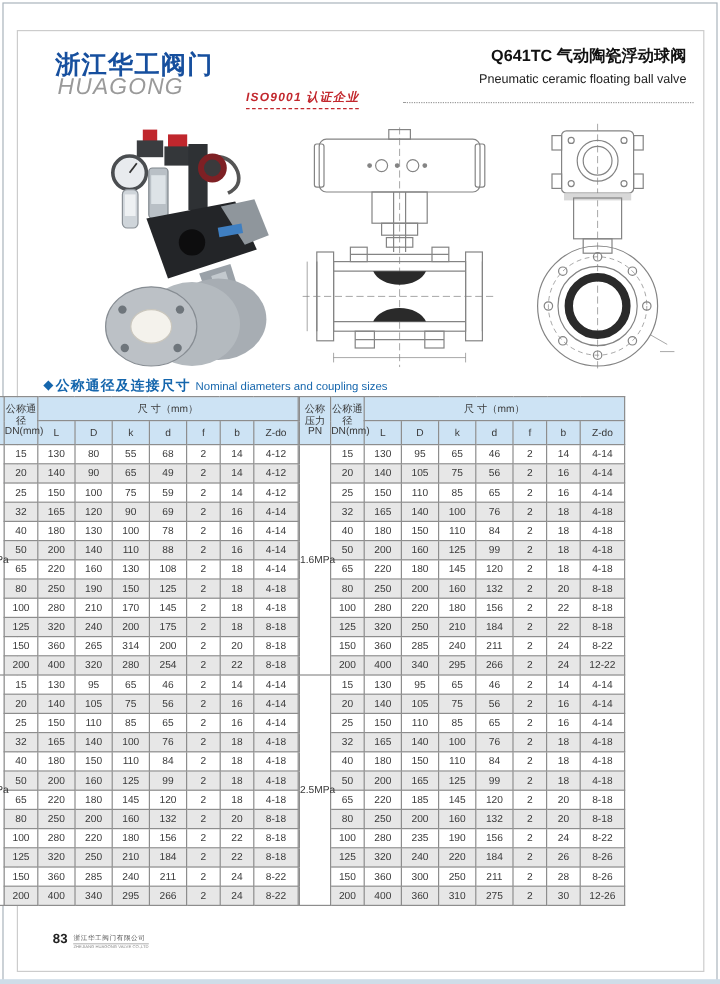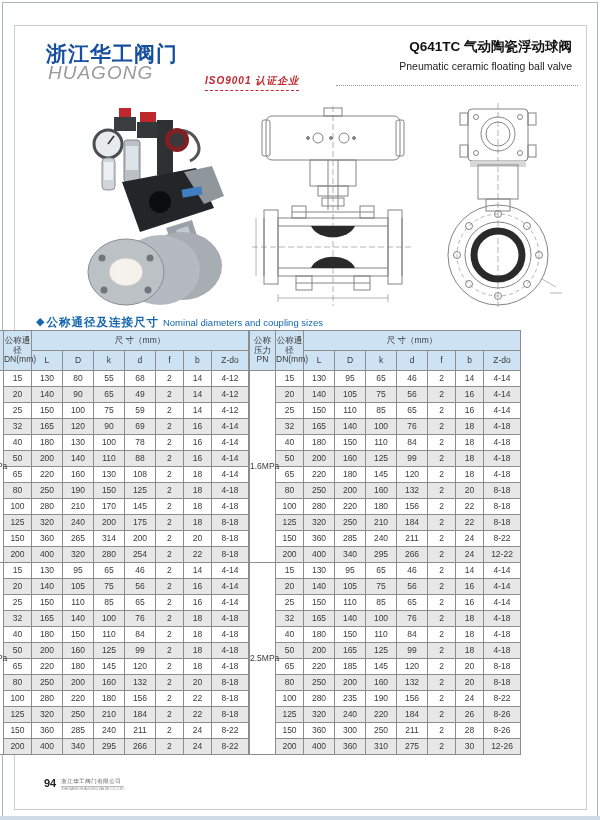--- a/index.html
+++ b/index.html
@@ -742,21 +742,21 @@
             <td>275</td>
             <td>2</td>
             <td>30</td>
             <td>12-26</td>
           </tr>
         </tbody>
       </table>
   </div>
 
   <div class="footer">
-    <span class="pageno">94</span>
+    <span class="pageno">83</span>
     <span class="co">
       <div class="co-cn">浙江华工阀门有限公司</div>
       <div class="co-en">ZHEJIANG HUAGONG VALVE CO.,LTD</div>
     </span>
   </div>
 
   <div class="bottom-strip"></div>
 </div>
 
 </body></html>

